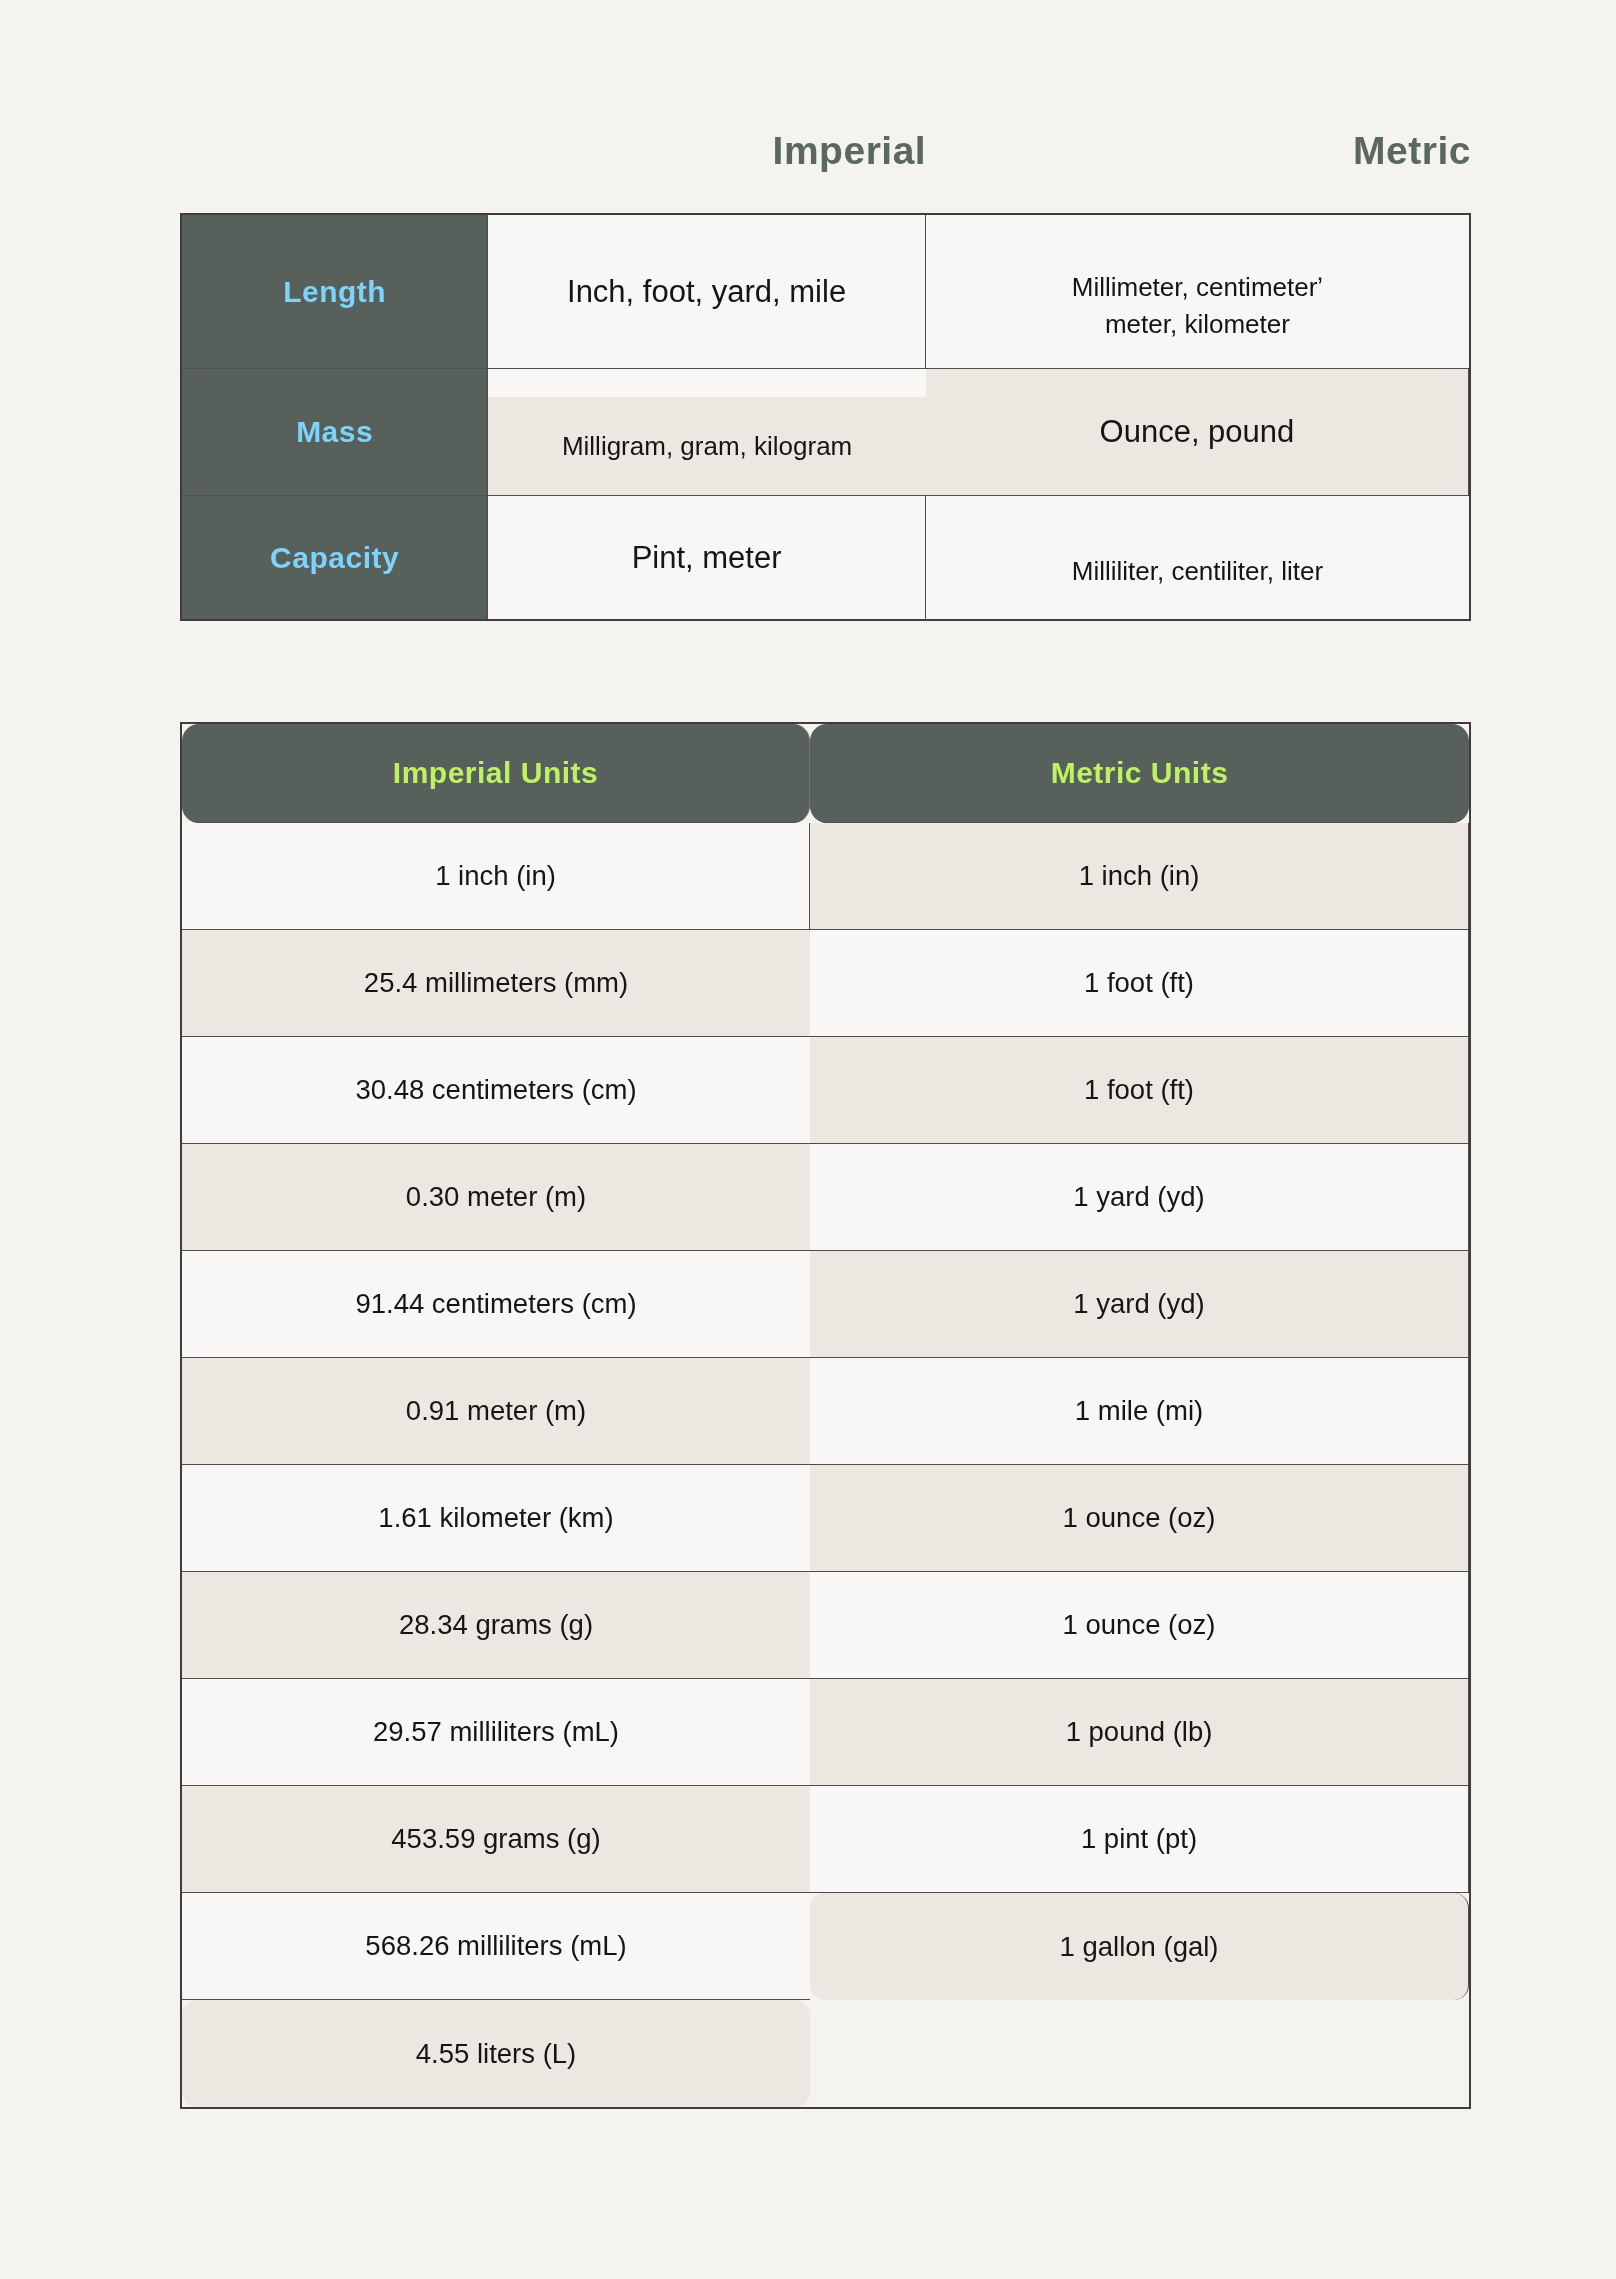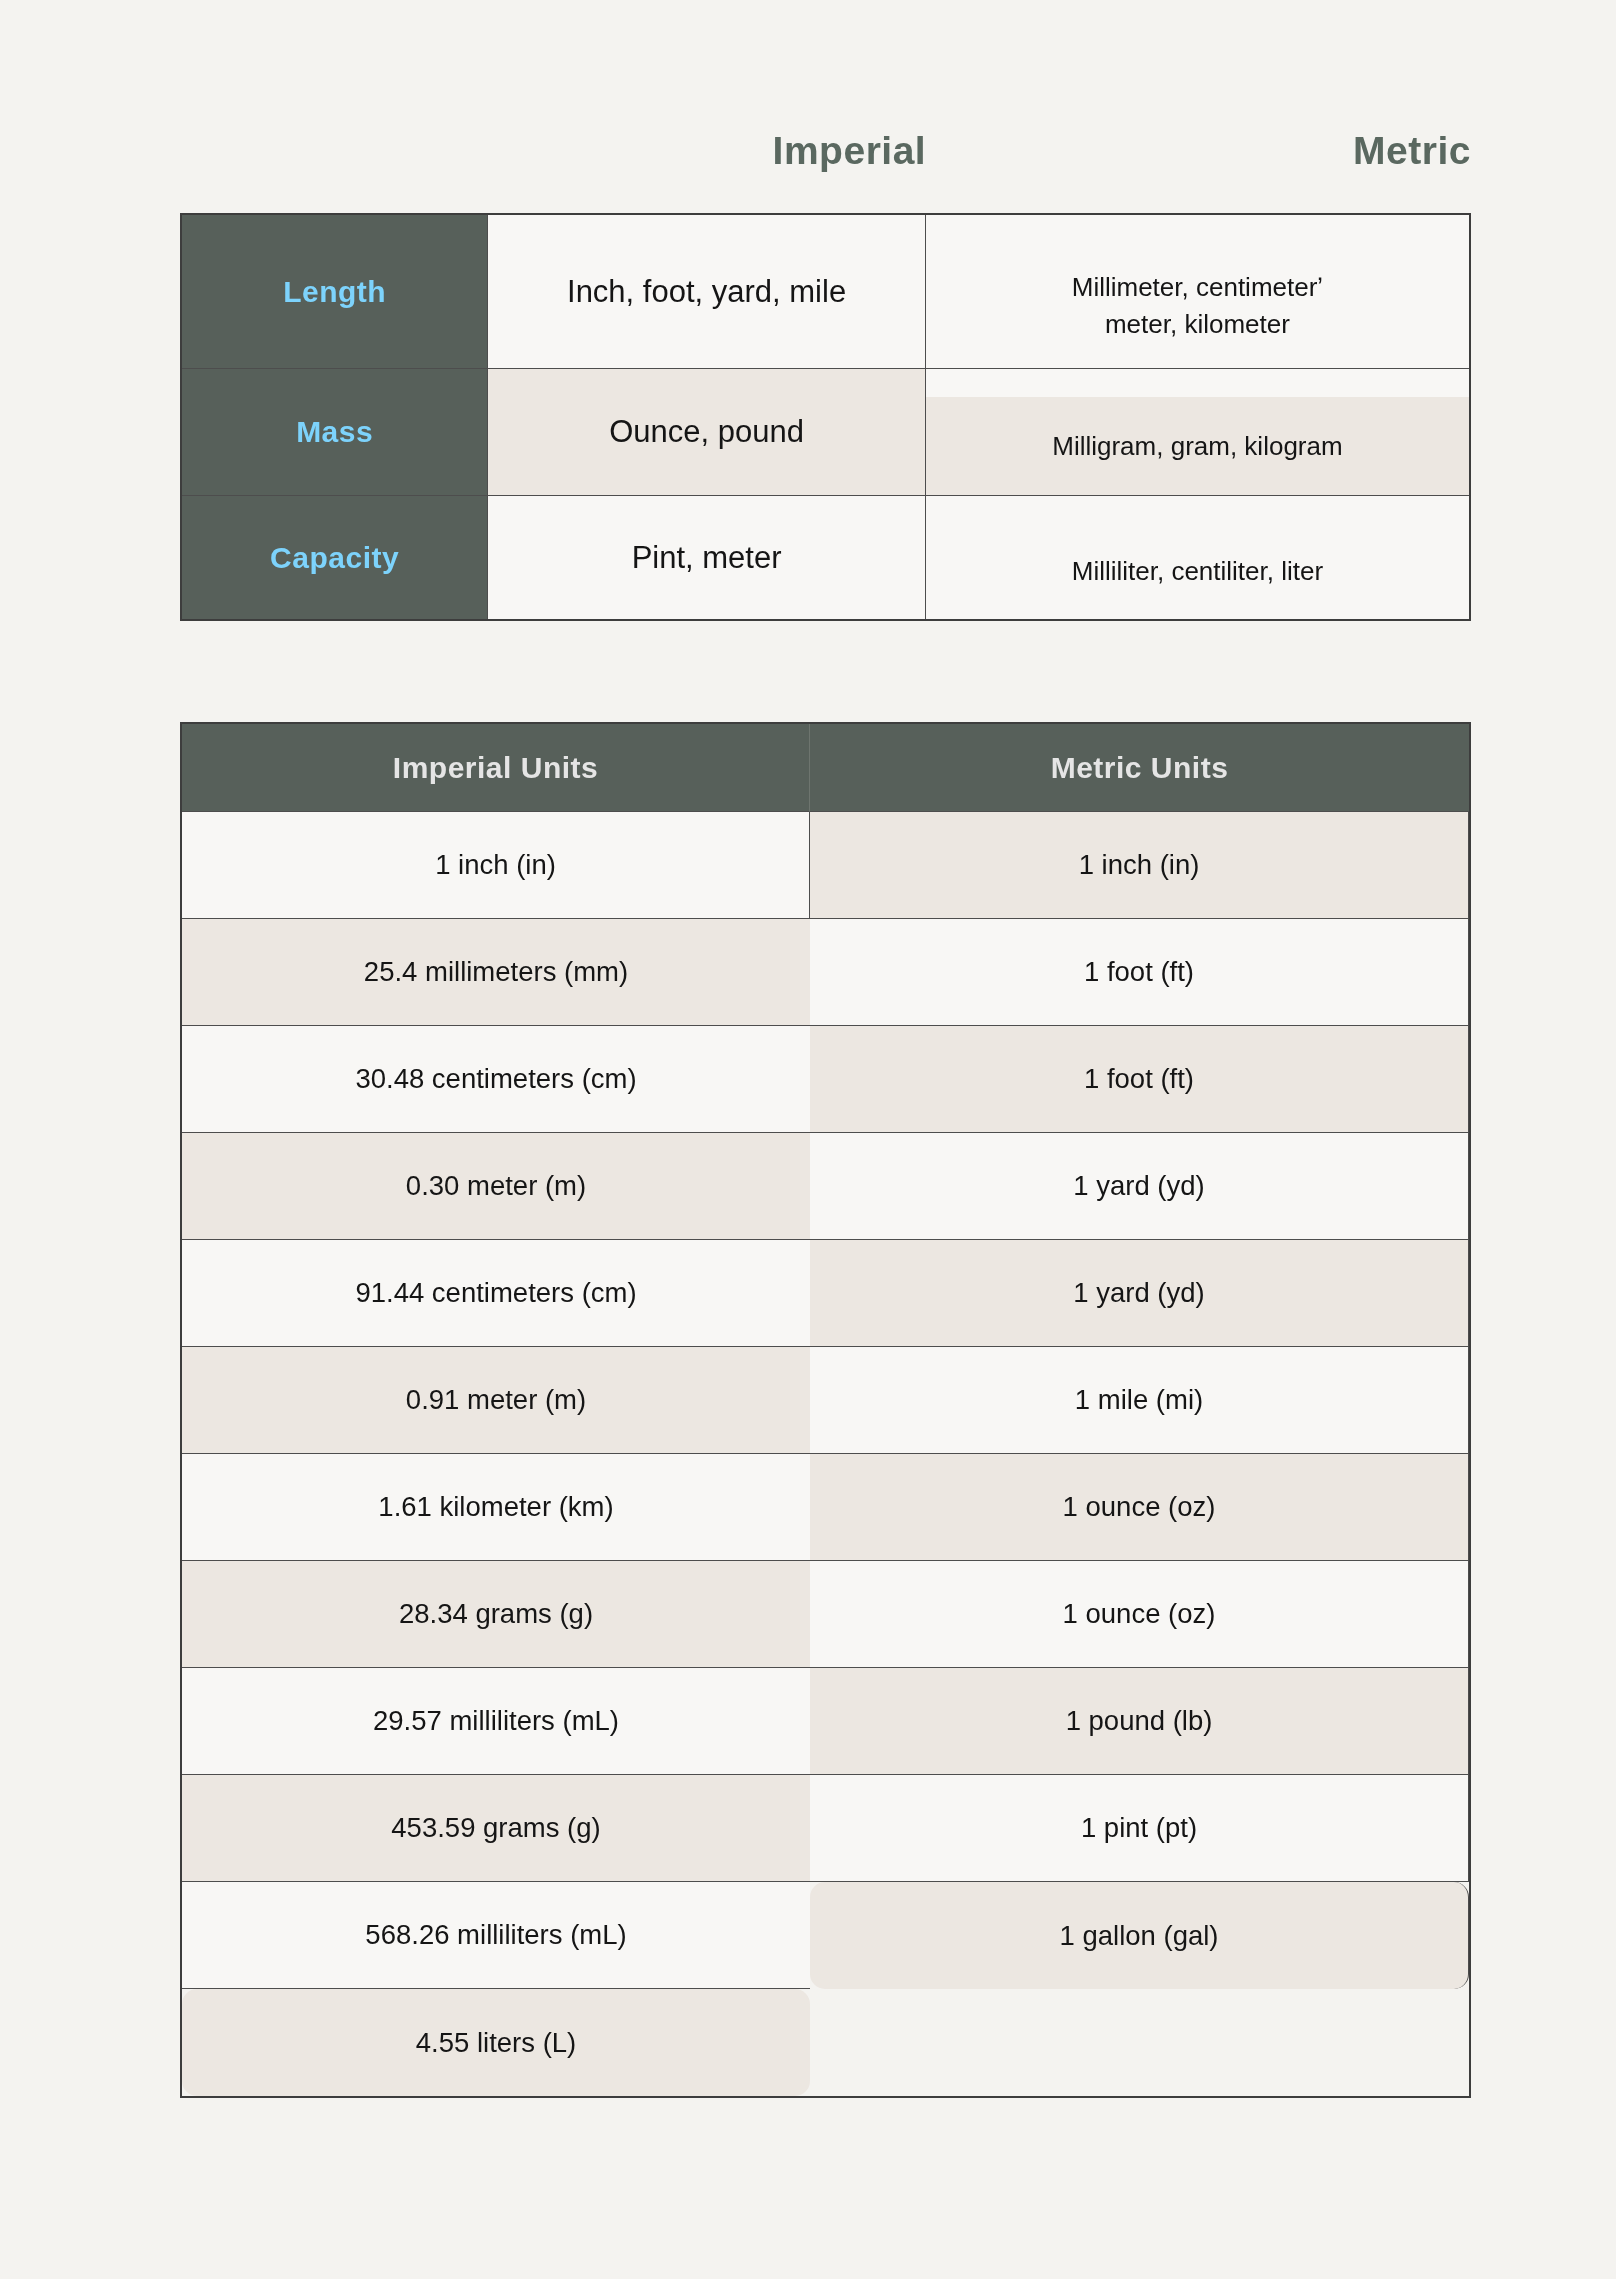--- a/index.html
+++ b/index.html
@@ -60,31 +60,32 @@
   .bg-beige { background: var(--row-beige, #ece7e1); }
 
   
   .table2 {
     margin-top: 101px;
     display: grid;
     grid-template-columns: 48.8% 51.2%;
     border: 2.8px solid #3d3d3d;
   }
   .t2-head {
-    height: 88px;
+    height: 99px;
     background: var(--header-bg, #57605a);
-    color: #e5e5e5;
+    color: #bef264;
     font-weight: 700;
     font-size: 30px;
     letter-spacing: 0.5px;
     display: flex;
     align-items: center;
     justify-content: center;
     border-bottom: 1.8px solid #4d4d4d;
     box-sizing: border-box;
+    border-radius: 17px;
   }
   .t2-head.c1 { border-right: 1.8px solid #6e756f; }
   .t2-cell {
     height: 107px;
     font-size: 27.5px;
     display: flex;
     align-items: center;
     justify-content: center;
     text-align: center;
     border-bottom: 1.8px solid #4d4d4d;
@@ -106,22 +107,22 @@
       <div class="col-title">Metric</div>
     </div>
 
     <div class="table1">
       <div class="cell t1-label">Length</div>
       <div class="cell t1-imperial bg-white">Inch, foot, yard, mile</div>
       <div class="cell t1-metric bg-white last-col">Millimeter, centimeterʼ
 meter, kilometer</div>
 
       <div class="cell t1-label">Mass</div>
+      <div class="cell t1-metric bg-beige last-col">Milligram, gram, kilogram</div>
       <div class="cell t1-imperial bg-beige">Ounce, pound</div>
-      <div class="cell t1-metric bg-beige last-col">Milligram, gram, kilogram</div>
 
       <div class="cell t1-label last-row">Capacity</div>
       <div class="cell t1-imperial bg-white last-row">Pint, meter</div>
       <div class="cell t1-metric bg-white last-col last-row">Milliliter, centiliter, liter</div>
     </div>
 
     <div class="table2">
       <div class="t2-head c1">Imperial Units</div>
       <div class="t2-head c2">Metric Units</div>
 

